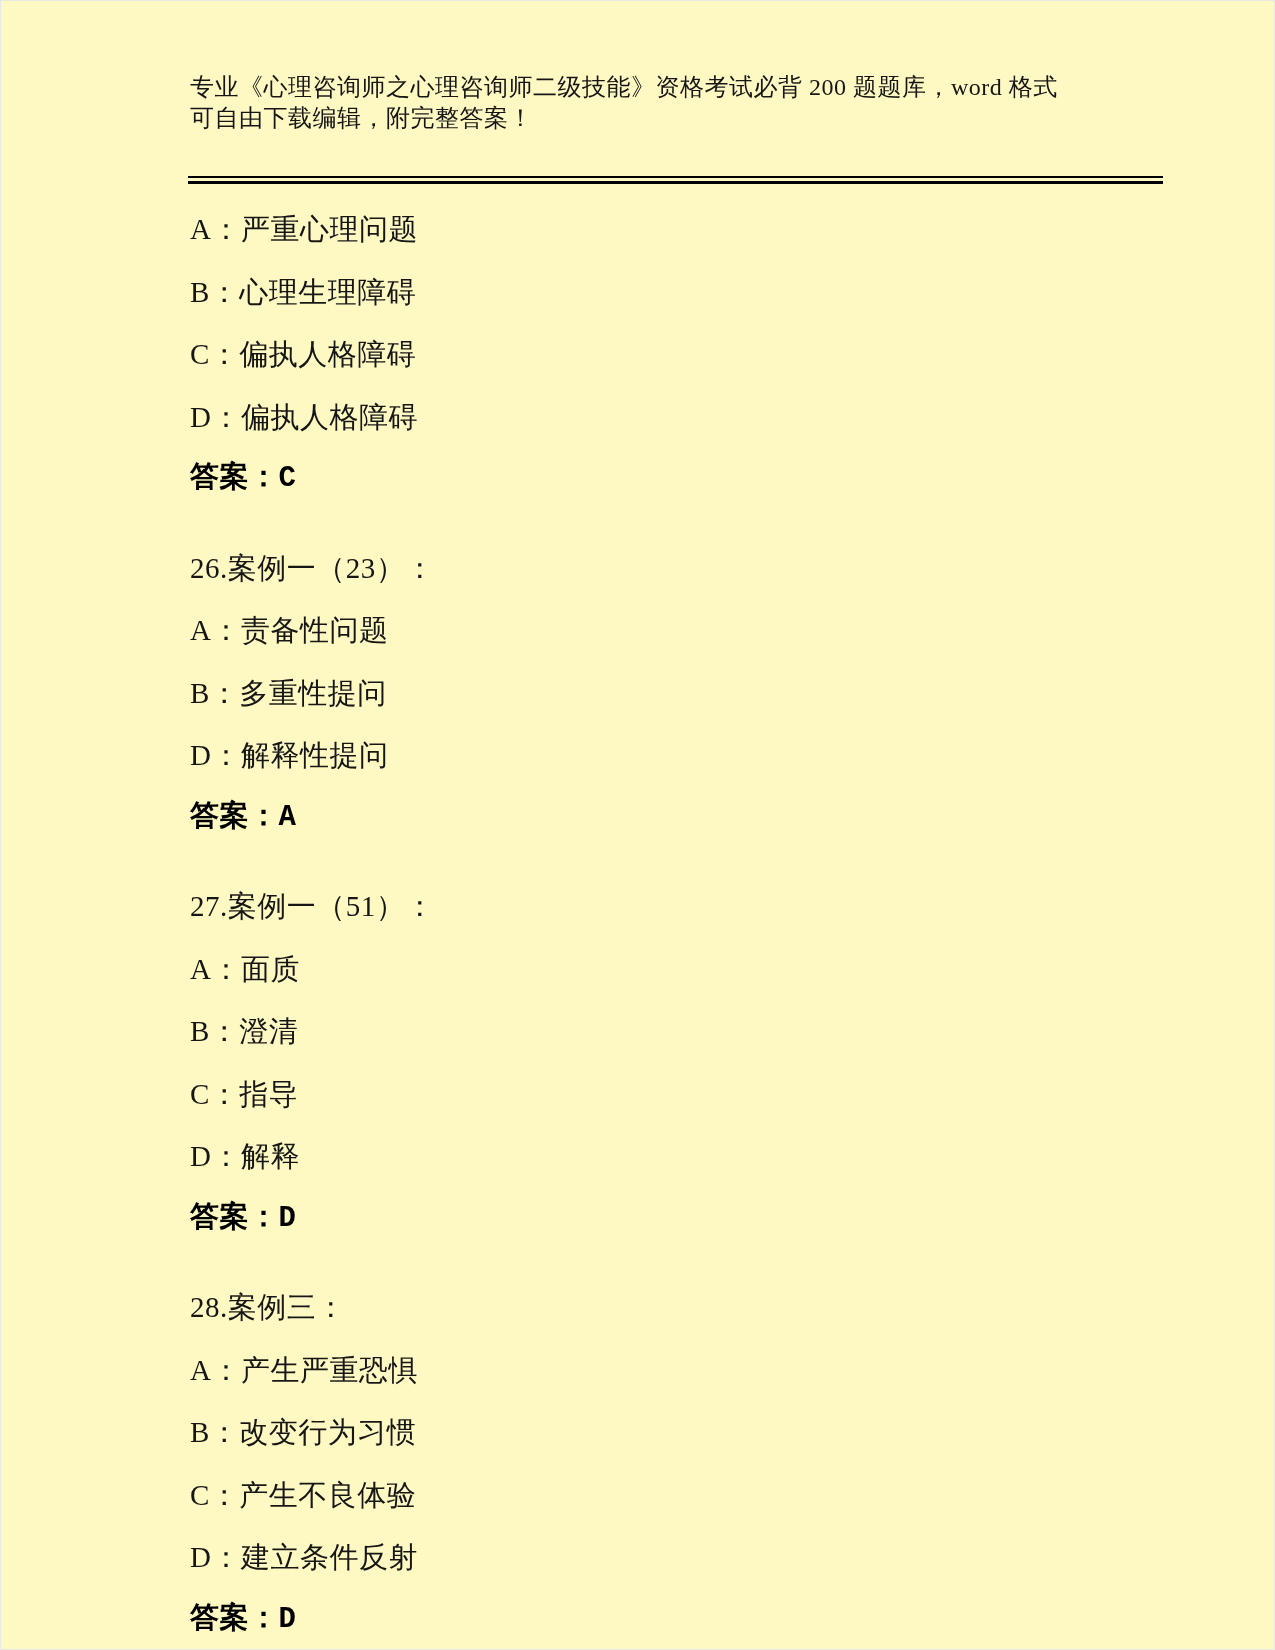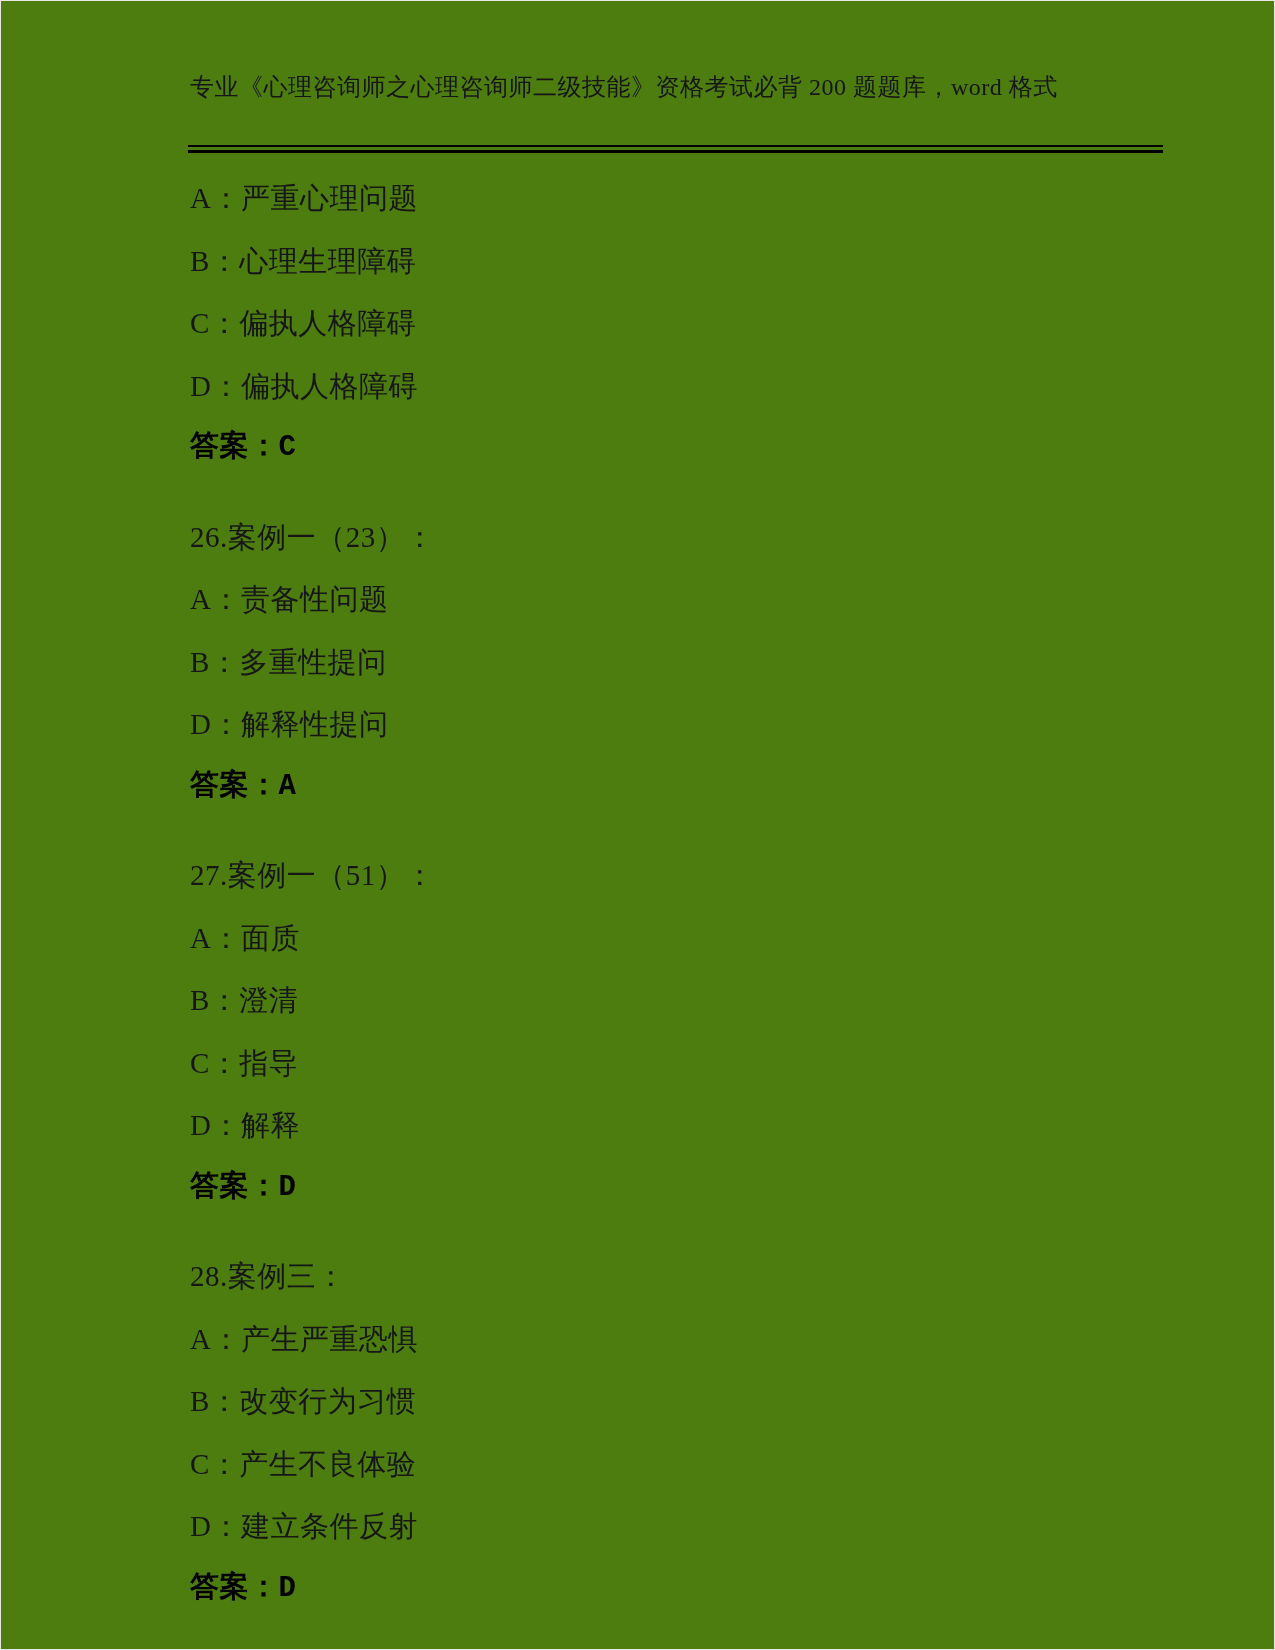--- a/index.html
+++ b/index.html
@@ -4,21 +4,21 @@
 <style>
   html, body {
     margin: 0;
     padding: 0;
     background: #ffffff;
   }
   .page {
     position: relative;
     width: 1275px;
     height: 1650px;
-    background: #4d7c0f;
+    background: #fef9c3;
     overflow: hidden;
     box-sizing: border-box;
     color: #111111;
     font-family: "Liberation Serif", "DejaVu Serif", serif;
     outline: 1px solid #e8e8e8;
     outline-offset: -1px;
   }
   .doc-header {
     padding: 72px 110px 0 190px;
     font-size: 24px;
@@ -58,20 +58,21 @@
     color: #000000;
   }
 </style>
 </head>
 <body>
 
 <div class="page">
 
   <div class="doc-header">
     <div class="hline">专业《心理咨询师之心理咨询师二级技能》资格考试必背 200 题题库，word 格式</div>
+    <div class="hline">可自由下载编辑，附完整答案！</div>
   </div>
 
   <div class="header-rule"></div>
 
   <div class="content">
       <section class="q-block">
         <div class="line option">A：严重心理问题</div>
         <div class="line option">B：心理生理障碍</div>
         <div class="line option">C：偏执人格障碍</div>
         <div class="line option">D：偏执人格障碍</div>

